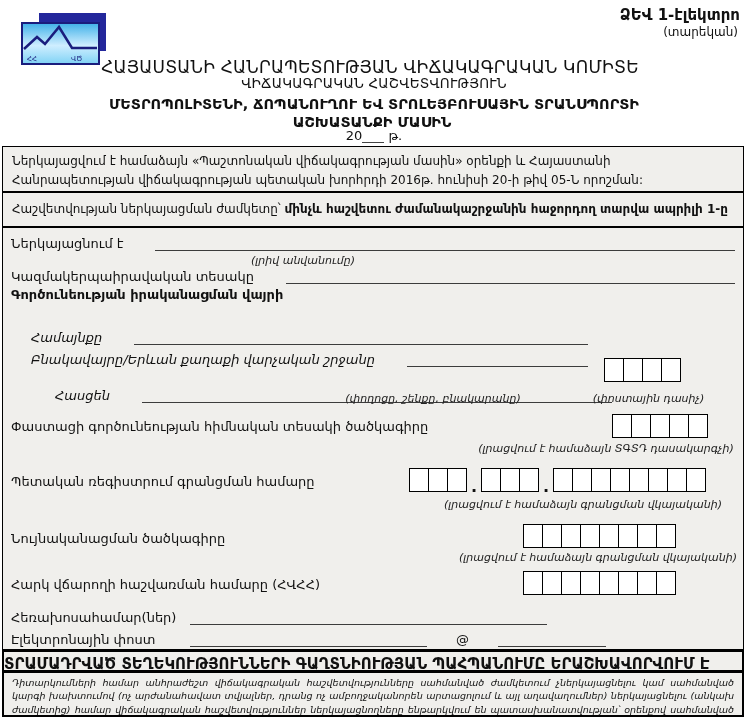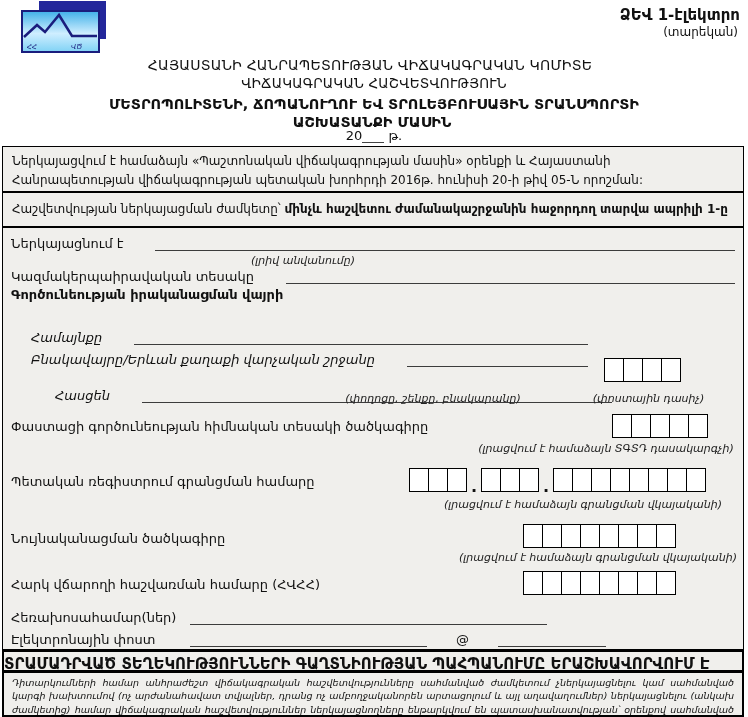--- a/index.html
+++ b/index.html
@@ -1,23 +1,23 @@
 <!DOCTYPE html>
 <html><head>
 <meta charset="utf-8">
 <style>
   html,body{margin:0;padding:0;background:#fff;}
   .page{position:relative;width:748px;height:717px;background:#fff;
         font-family:"DejaVu Sans",sans-serif;color:#111;overflow:hidden;}
 
   
-  .logo{position:absolute;left:21px;top:0;width:94px;height:54px;font-style:italic;}
+  .logo{position:absolute;left:21px;top:12px;width:94px;height:54px;}
   .form-code{position:absolute;right:8px;top:6px;font-size:15px;font-weight:bold;text-align:right;}
   .form-period{position:absolute;right:10px;top:25px;font-size:12px;text-align:right;}
-  .org-line1{position:absolute;left:0;right:8px;top:57px;text-align:center;font-size:14px;letter-spacing:.2px;}
+  .org-line1{position:absolute;left:0;right:8px;top:57px;text-align:center;font-size:17px;letter-spacing:.2px;}
   .org-line2{position:absolute;left:0;right:0;top:75px;text-align:center;font-size:13.5px;letter-spacing:.2px;}
   .title-line1{position:absolute;left:0;right:0;top:96px;text-align:center;font-size:14.5px;font-weight:bold;}
   .title-line2{position:absolute;left:0;right:4px;top:114px;text-align:center;font-size:14.5px;font-weight:bold;}
   .year-line{position:absolute;left:0;right:0;top:128px;text-align:center;font-size:13px;}
   .year-blank{display:inline-block;width:22px;border-bottom:1px solid #444;height:13px;vertical-align:bottom;}
 
   
   .box{position:absolute;left:2px;width:742px;background:#f0efec;border:1px solid #000;box-sizing:border-box;}
   .box-a{top:146px;height:46px;padding:5px 9px;font-size:12px;line-height:1.55;}
   .box-b{top:192px;height:35px;padding:9px 9px 0;font-size:12px;}

